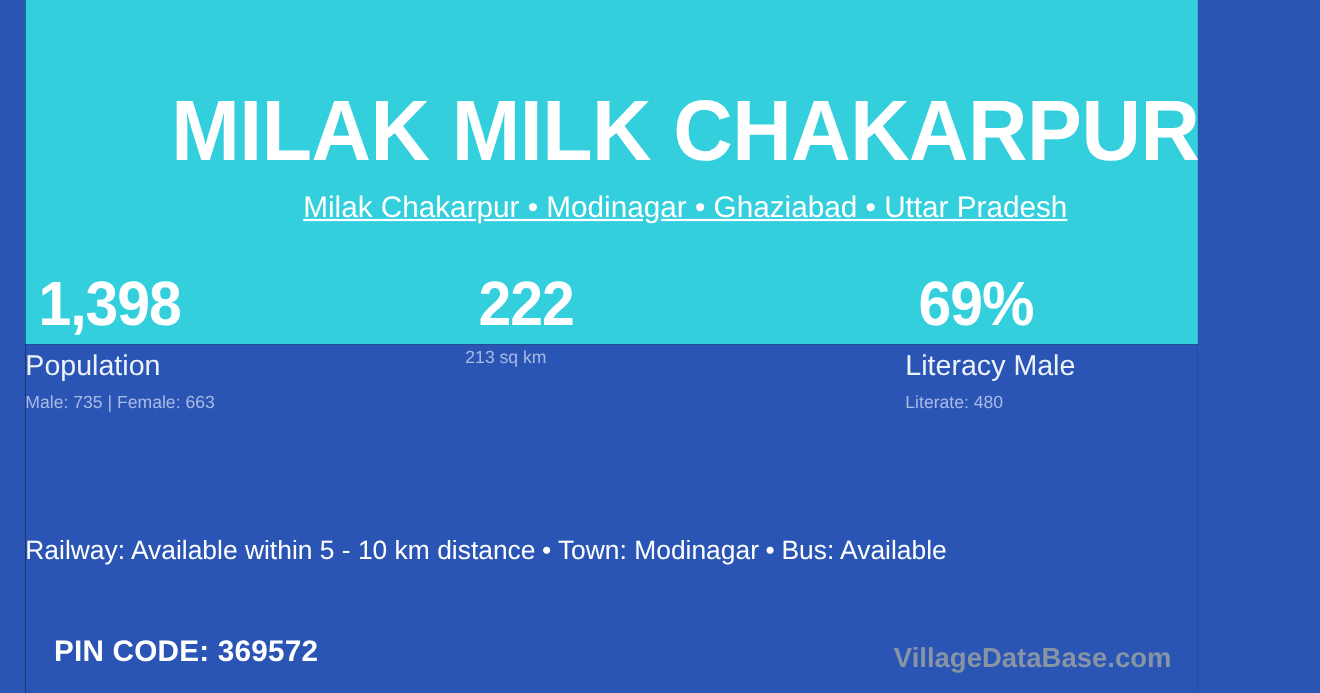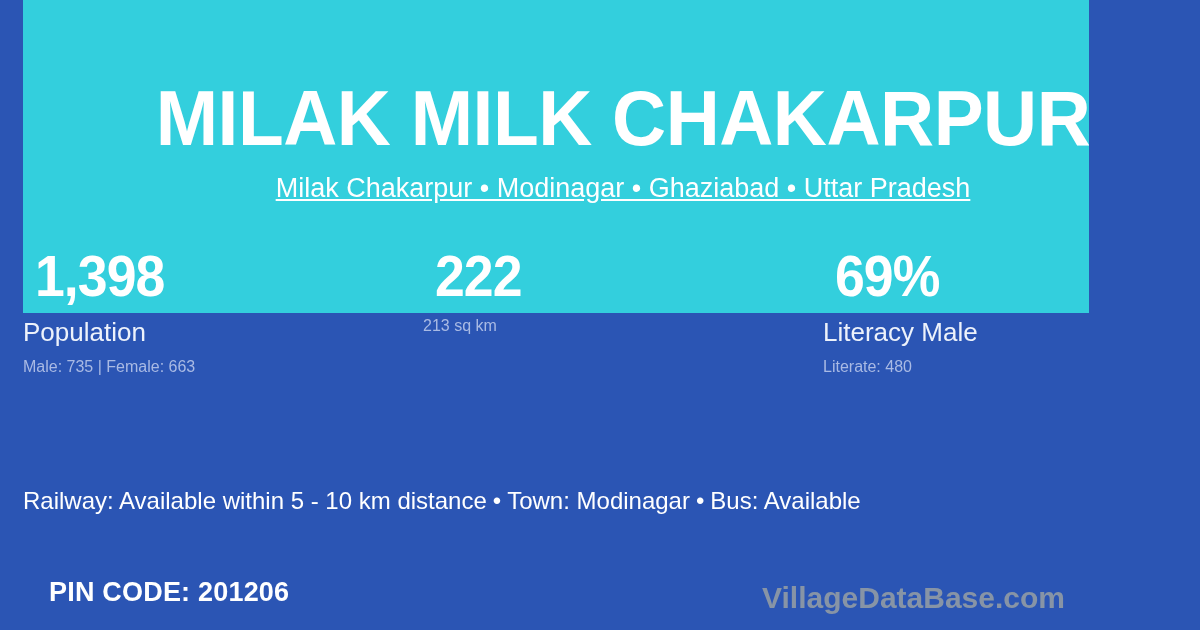--- a/index.html
+++ b/index.html
@@ -138,21 +138,21 @@
     font-weight: 700;
     color: #FFFFFF;
     letter-spacing: 0.2px;
     font-family: "Liberation Sans Narrow", "Liberation Sans", sans-serif;
     z-index: 6;
   }
   #brand {
     position: absolute;
     right: 24px;
     bottom: 18px;
-    font-size: 30px;
+    font-size: 25px;
     line-height: 28px;
     font-weight: 700;
     color: #8794A6;
     z-index: 6;
   }
 </style>
 </head>
 <body>
 
 <div id="card">
@@ -181,16 +181,16 @@
     <div class="stat">
       <div class="stat-value">69%</div>
       <div class="stat-label">Literacy Male</div>
       <div class="stat-sub">Literate: 480</div>
     </div>
 
   </div>
 
   <div id="amenities"><span>Railway: Available within 5 - 10 km distance</span><span class="sep">•</span><span>Town: Modinagar</span><span class="sep">•</span><span>Bus: Available</span></div>
 
-  <div id="pin-code">PIN CODE: 201206</div>
+  <div id="pin-code">PIN CODE: 369572</div>
   <div id="brand">VillageDataBase.com</div>
 
 </div>
 
 </body></html>

